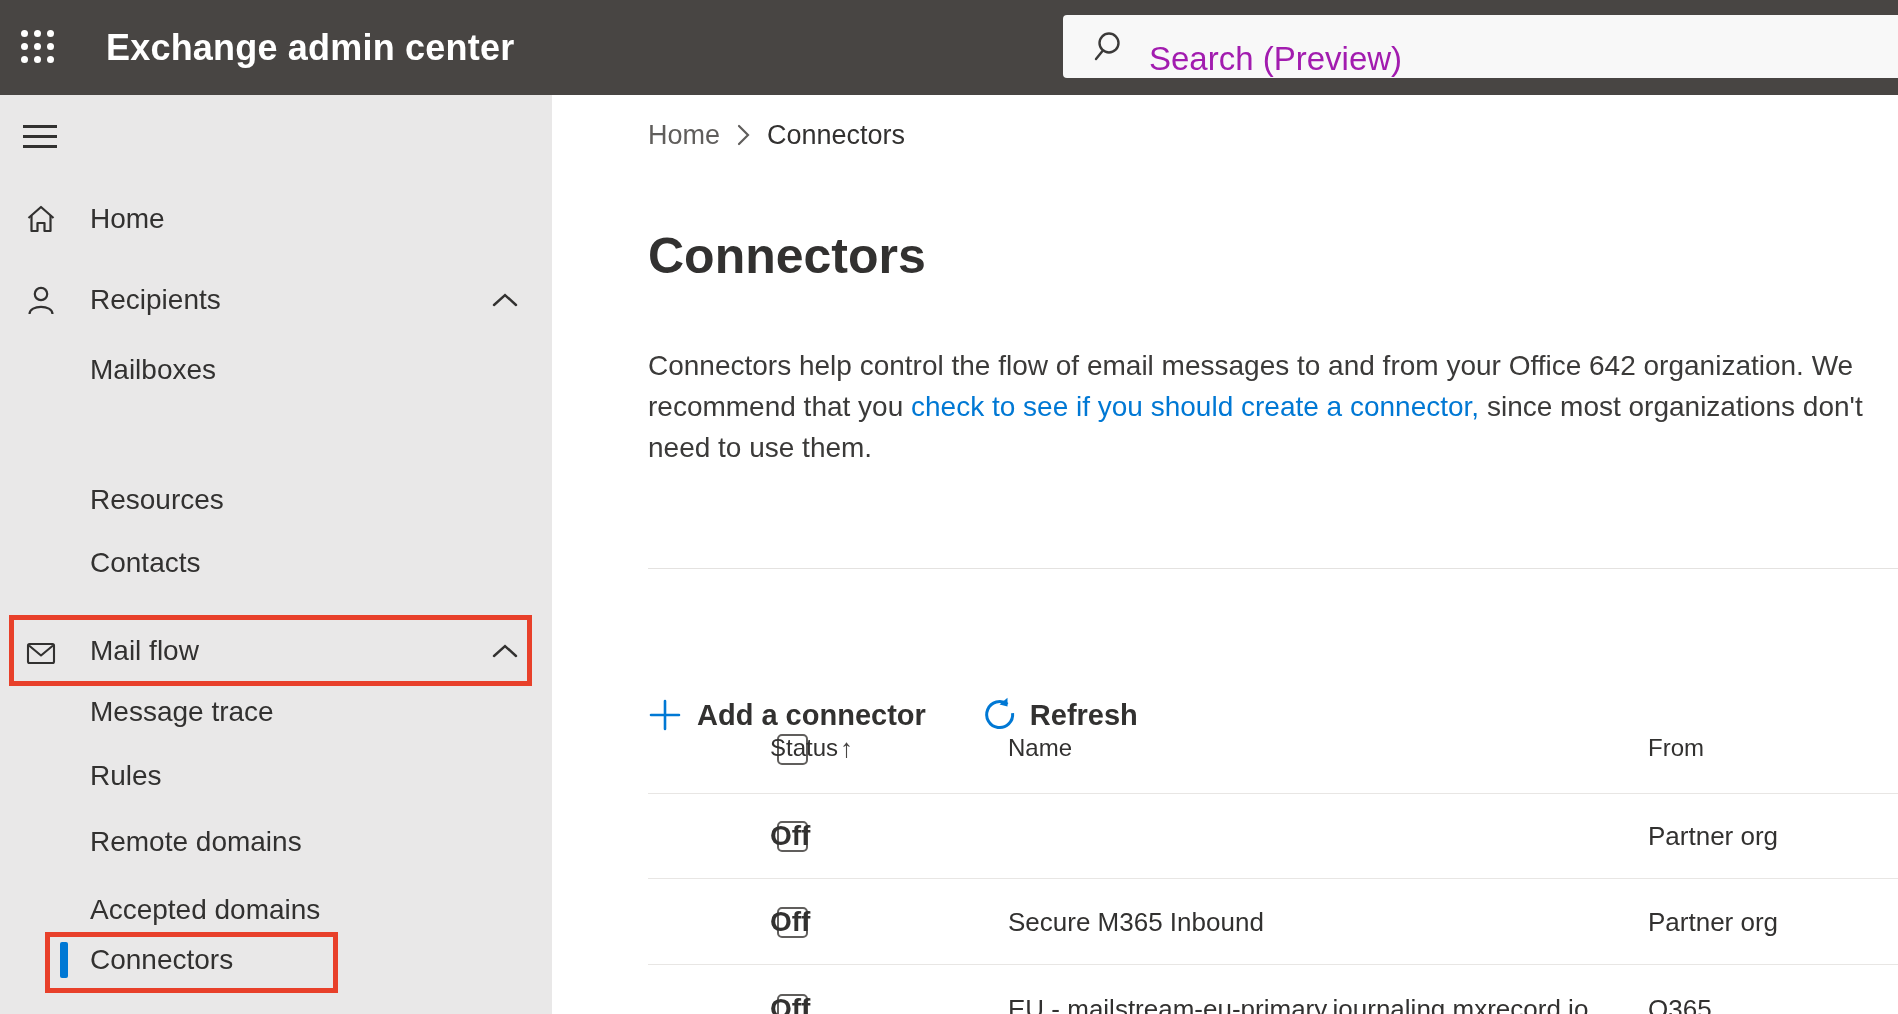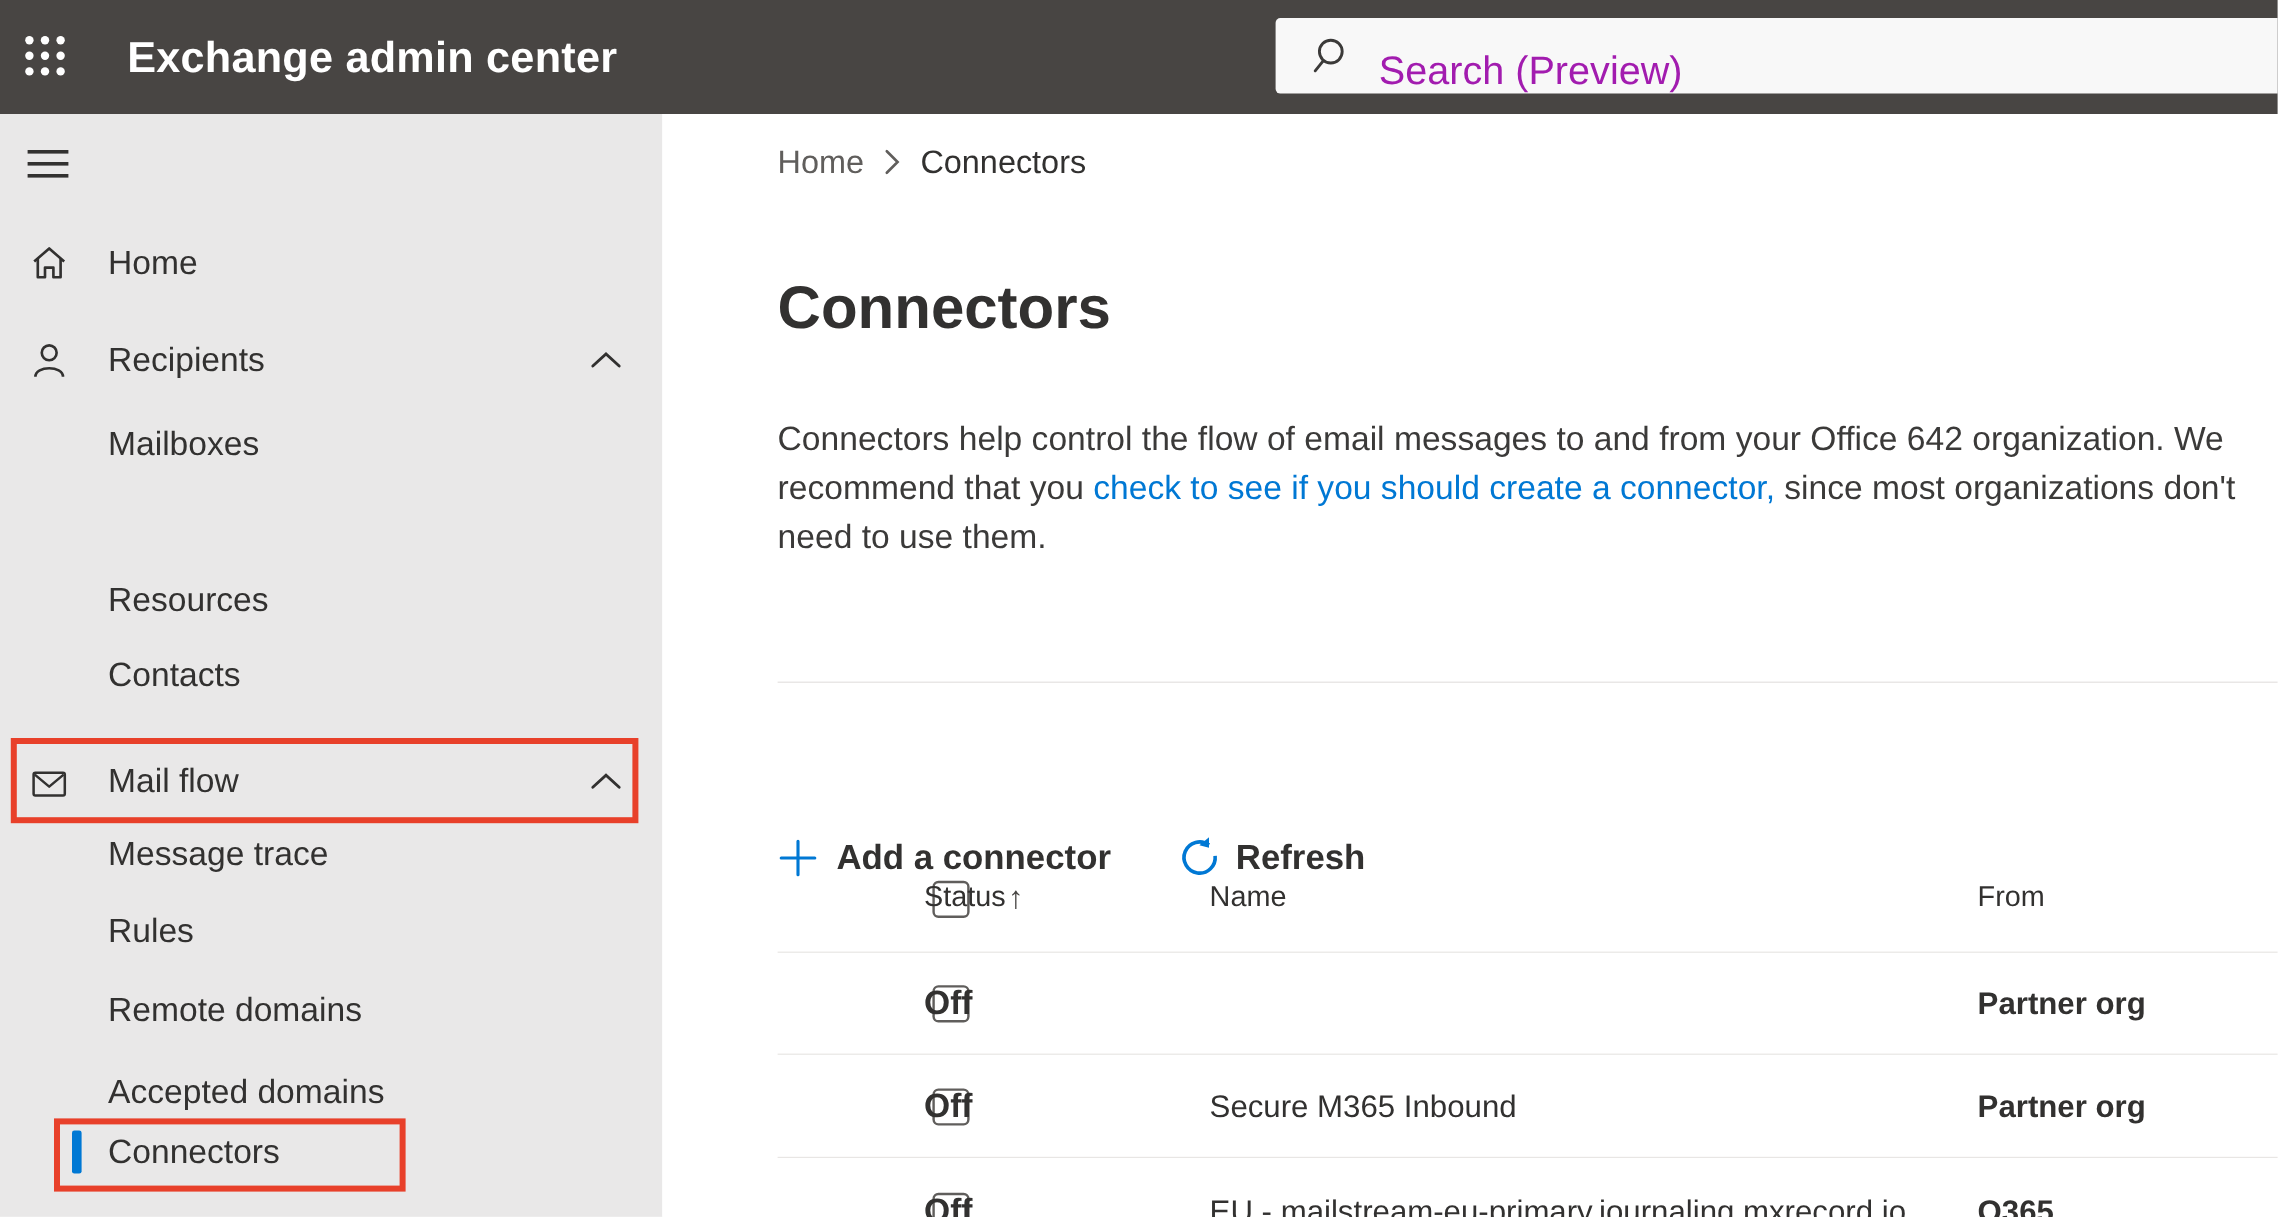--- a/index.html
+++ b/index.html
@@ -69,21 +69,21 @@
   .th-from { left:1000px; }
   .thead-line { position:absolute; left:96px; right:0; top:698px; height:1px; background:#e8e6e4; }
 
   .trow { position:absolute; left:96px; right:0; height:86px; }
   .trow.r1 { top:698px; } .trow.r2 { top:784px; } .trow.r3 { top:871px; }
   .trow .rowline { position:absolute; left:0; right:0; bottom:0; height:1px; background:#e8e6e4; }
   .trow .checkbox { top:28px; }
   .td { position:absolute; top:0; height:65px; line-height:86px; white-space:nowrap; }
   .td-status { left:122px; font-size:28px; font-weight:600; color:#323130; }
   .td-name { left:360px; font-size:26px; color:#323130; }
-  .td-from { left:1000px; font-size:26px; color:#323130;font-weight:bold; }
+  .td-from { left:1000px; font-size:26px; color:#323130; }
 </style>
 </head>
 <body>
 
 <div class="topbar">
   <div class="waffle">
     <i></i>
       <i></i>
       <i></i>
       <i></i>

